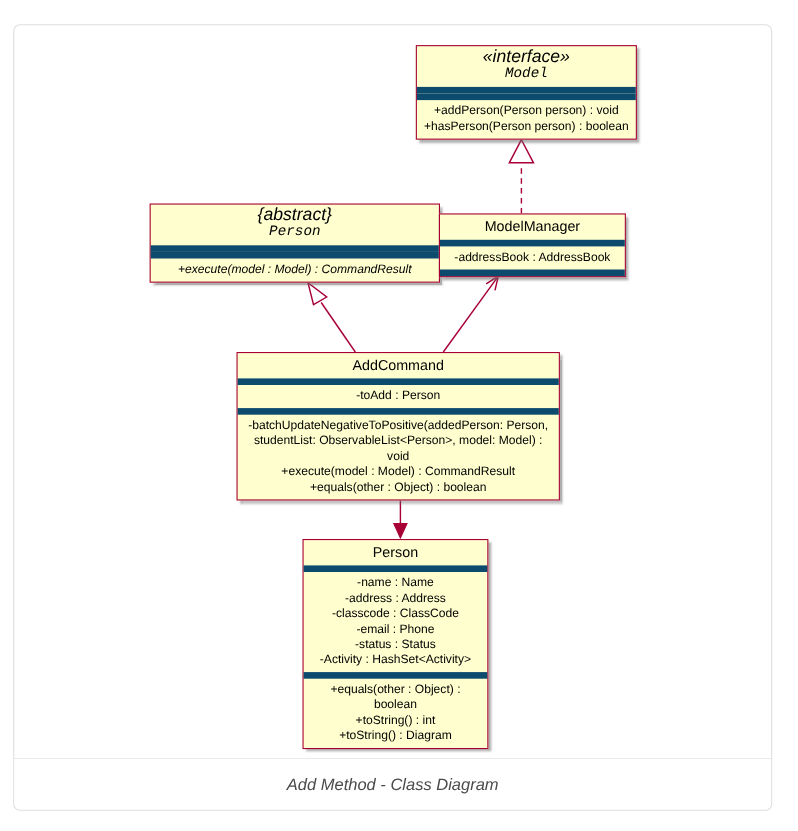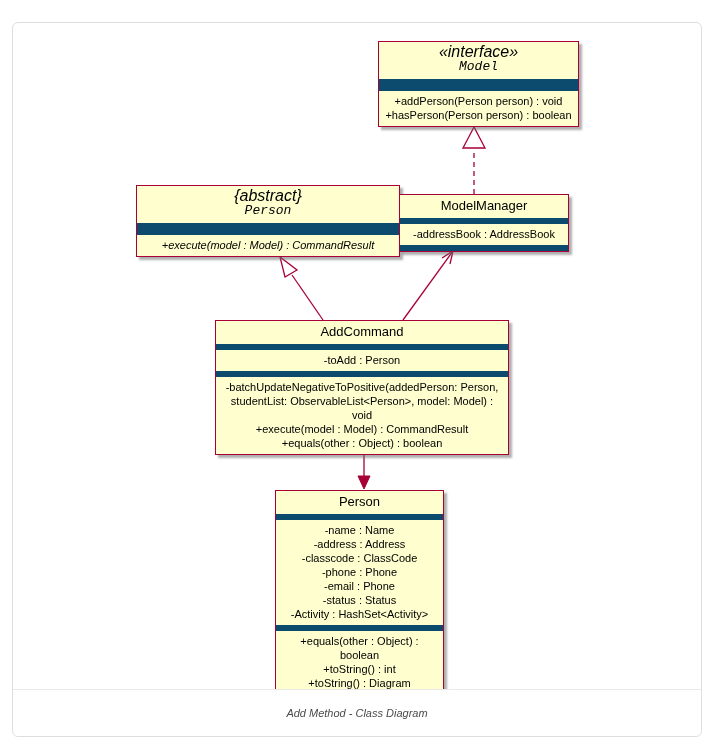--- a/index.html
+++ b/index.html
@@ -37,21 +37,21 @@
     padding:3px 5px 4px 5px;
     line-height:14px;
     text-align:center;
   }
   .compartment.empty { padding:0; height:5px; }
   .compartment.italic-text { font-style:italic; }
   .caption-bar {
     position:absolute; left:0; right:0; bottom:0; height:47px;
     border-top:1px solid #e9e9e9;
     display:flex; align-items:center; justify-content:center;
-    font-style:italic; font-size:11px; color:#4a4a4a;
+    font-style:italic; font-size:15px; color:#4a4a4a;
     background:#ffffff;
     border-radius:0 0 6px 6px;
   }
   svg line, svg path, svg polyline { stroke:#A80036; stroke-width:1.3; }
   svg polygon.hollow { fill:#ffffff; stroke:#A80036; stroke-width:1.3; }
   svg polygon.solid { fill:#A80036; stroke:#A80036; stroke-width:1; }
 </style>
 </head>
 <body>
 
@@ -129,21 +129,20 @@
     </div>
 
     <div class="uml-class" style="left:262px; top:467px; width:169px;">
       <div class="uml-title">
         <div class="cname">Person</div>
       </div>
       <div class="compartment">
         <div>-name : Name</div>
         <div>-address : Address</div>
         <div>-classcode : ClassCode</div>
-        <div>-phone : Phone</div>
         <div>-email : Phone</div>
         <div>-status : Status</div>
         <div>-Activity : HashSet&lt;Activity&gt;</div>
       </div>
       <div class="compartment">
         <div>+equals(other : Object) : boolean</div>
         <div>+toString() : int</div>
         <div>+toString() : Diagram</div>
       </div>
     </div>

